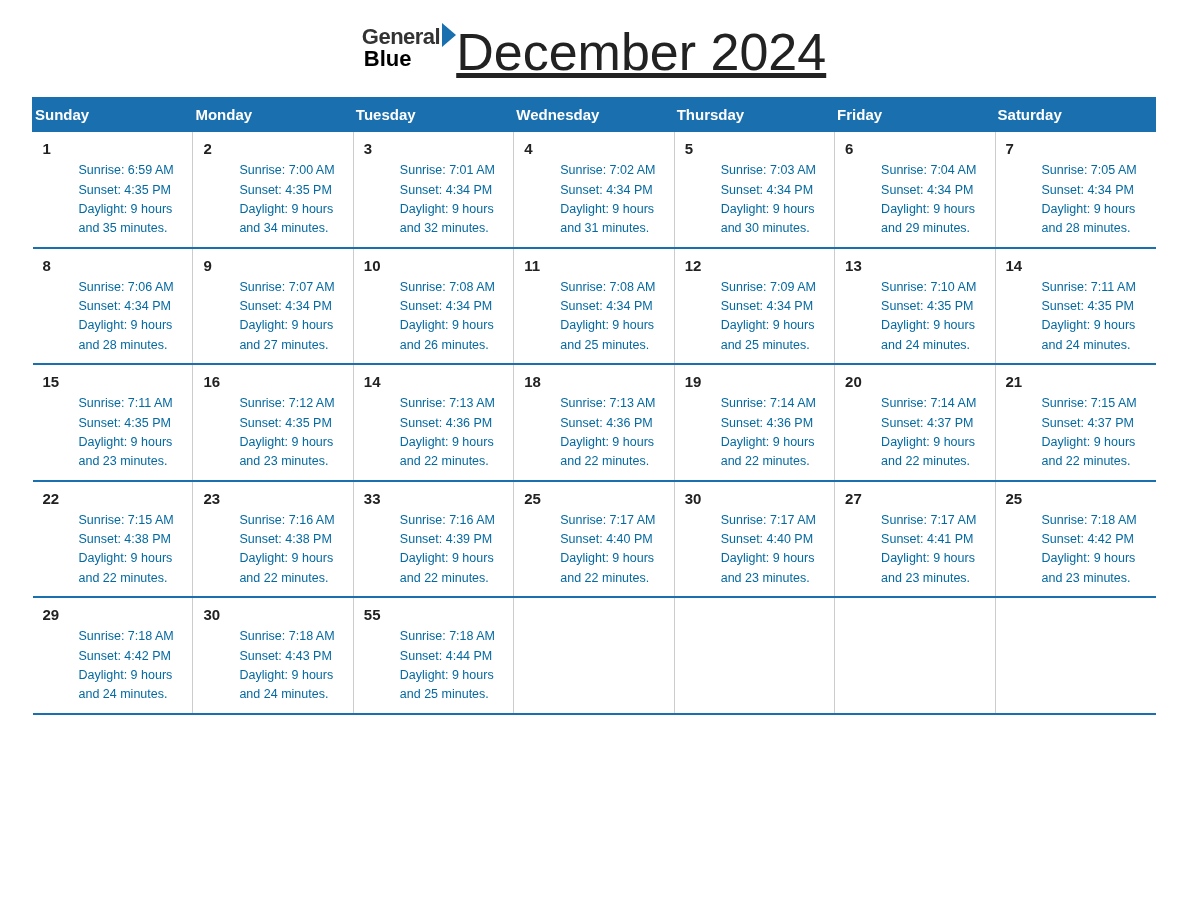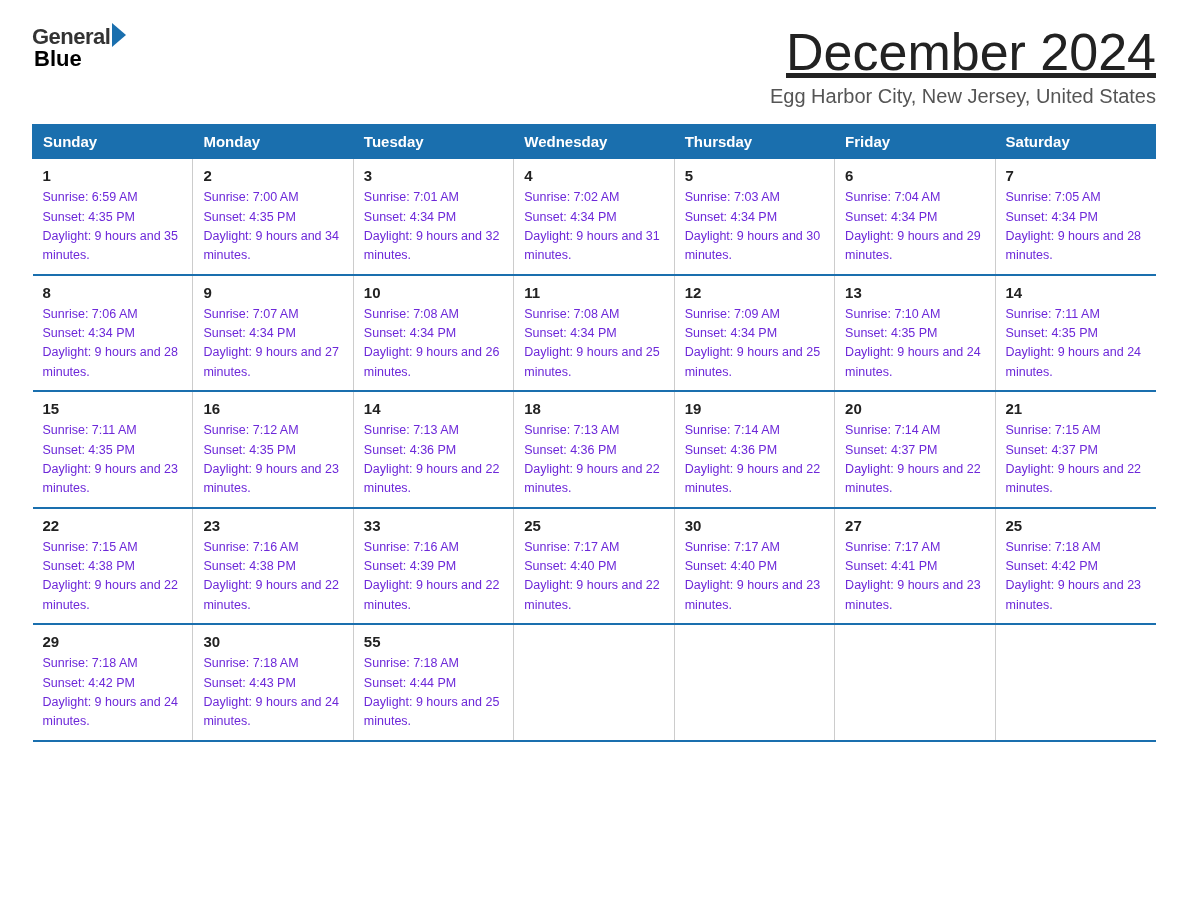--- a/index.html
+++ b/index.html
@@ -5,21 +5,21 @@
     * { box-sizing: border-box; margin: 0; padding: 0; }
     body {
       font-family: Arial, sans-serif;
       background: #fff;
       padding: 24px 32px;
       width: 1188px;
       min-height: 918px;
     }
     .header-area {
       display: flex;
-      justify-content: space-between;
+      justify-content: center;
       align-items: flex-start;
       margin-bottom: 16px;
     }
     .logo {
       display: flex;
       flex-direction: column;
       align-items: flex-start;
     }
     .logo-top {
       display: flex;
@@ -67,21 +67,21 @@
       border-collapse: collapse;
       table-layout: fixed;
     }
     thead tr {
       background-color: #1a6fae;
     }
     thead th {
       color: #fff;
       font-size: 15px;
       font-weight: 600;
-      padding: 8px 10px;
+      padding: 8px 2px;
       text-align: left;
       border: 1px solid #1a6fae;
     }
     tbody tr {
       border-bottom: 2px solid #1a6fae;
     }
     tbody td {
       vertical-align: top;
       padding: 8px 10px;
       font-size: 13px;
@@ -95,40 +95,40 @@
     .day-num {
       font-size: 15px;
       font-weight: bold;
       color: #222;
       display: block;
       margin-bottom: 4px;
     }
     .day-info {
       font-size: 12.5px;
       line-height: 1.55;
-      color: #6d28d9;
+      color: #0369a1;
+      margin-left: 36px;
     }
     .empty-cell {
       background: #fff;
     }
   </style>
 </head>
 <body>
 
 <div class="header-area">
   <div class="logo">
     <div class="logo-top">
       <span class="logo-general">General</span>
       <div class="logo-arrow"></div>
     </div>
     <span class="logo-blue">Blue</span>
   </div>
   <div class="title-area">
     <div class="month-title">December 2024</div>
-    <div class="location-title">Egg Harbor City, New Jersey, United States</div>
   </div>
 </div>
 
 <table>
   <thead>
     <tr>
     <th>Sunday</th>
         <th>Monday</th>
         <th>Tuesday</th>
         <th>Wednesday</th>

